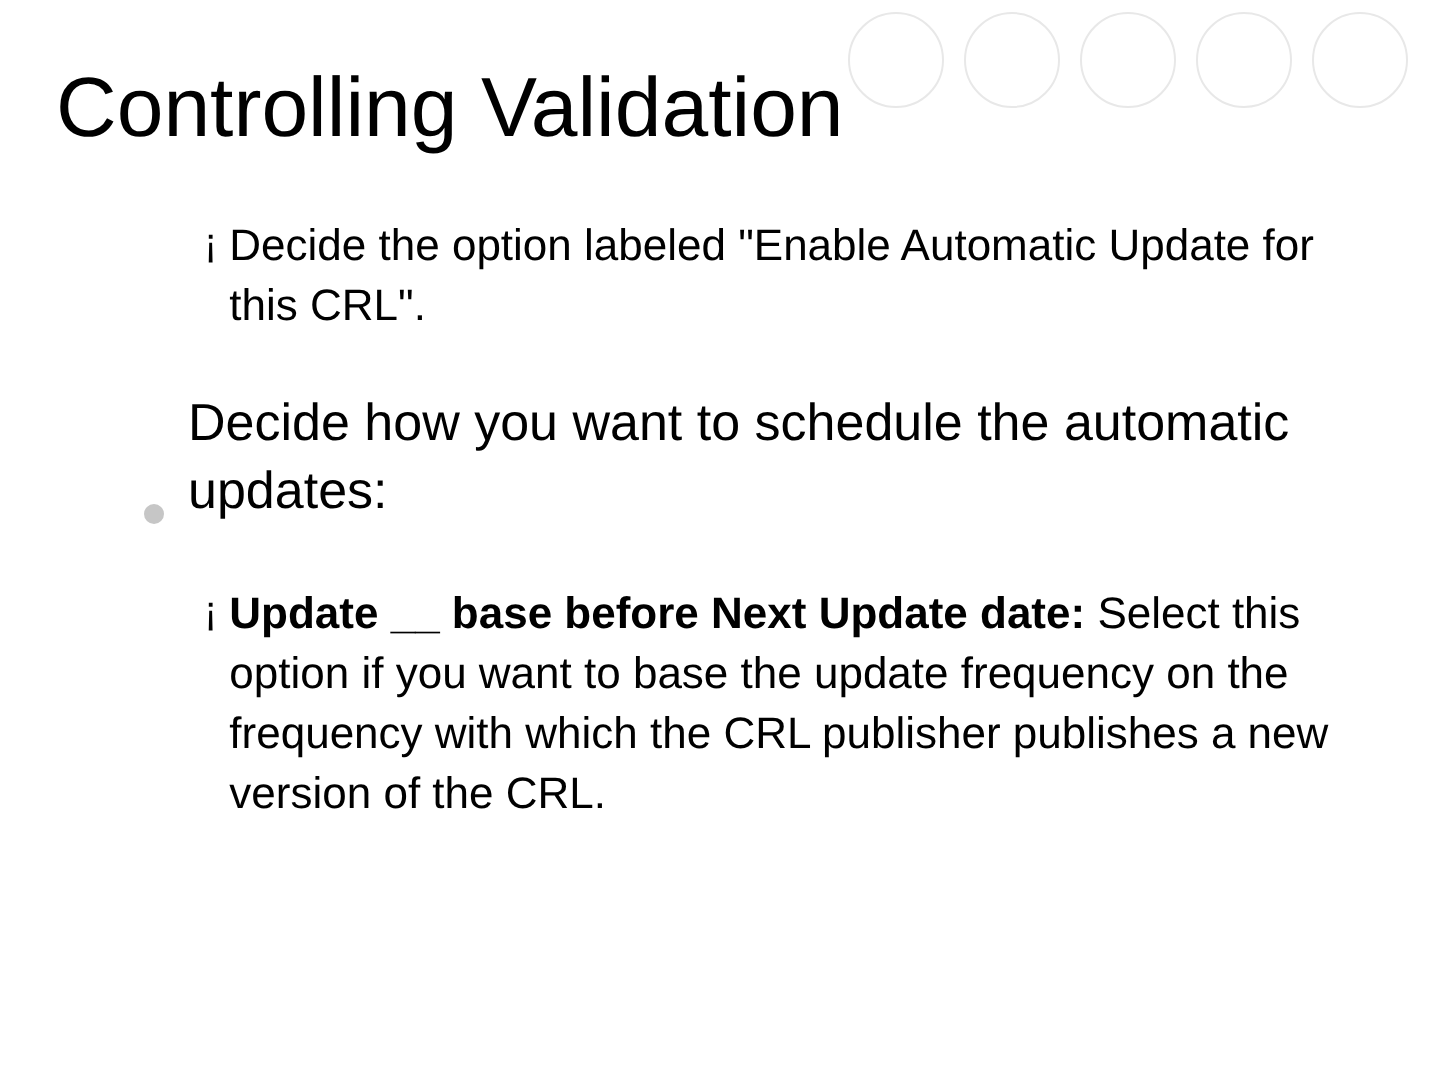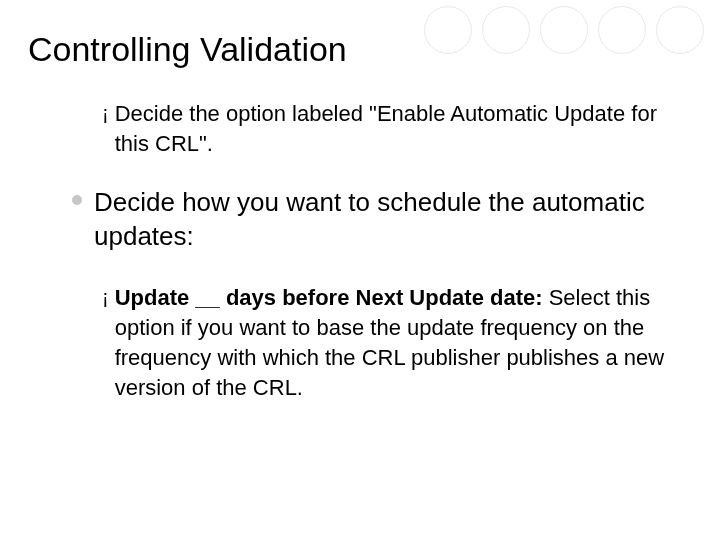--- a/index.html
+++ b/index.html
@@ -25,36 +25,36 @@
     height: 48px;
     border: 1px solid #e8e8e8;
     border-radius: 50%;
     box-sizing: border-box;
   }
   .slide {
     padding: 30px 28px 0 28px;
     box-sizing: border-box;
   }
   .title {
-    font-size: 34px;
+    font-size: 42px;
     font-weight: 400;
     margin: 0 0 30px 0;
     letter-spacing: 0px;
   }
   .level1 {
     margin-left: 44px;
     margin-bottom: 30px;
   }
   .level2 {
     margin-left: 74px;
     margin-bottom: 26px;
   }
   .bullet-row {
     display: flex;
-    align-items: flex-start;
+    align-items: flex-end;
   }
   .sub-row {
     display: flex;
     align-items: flex-start;
   }
   .bullet-dot {
     width: 10px;
     height: 10px;
     border-radius: 50%;
     background: #c6c6c6;
@@ -111,18 +111,18 @@
       <div class="lvl1-text">
         <span>Decide</span><span> how you want to schedule the automatic updates:</span>
       </div>
     </div>
   </div>
 
   <div class="level2">
     <div class="sub-row">
       <span class="sub-mark">¡</span>
       <div class="lvl2-text">
-        <span class="bold">Update __ days before Next Update date:</span><span> Select this option if you want to base the update frequency on the frequency with which the CRL publisher publishes a new version of the CRL.</span>
+        <span class="bold">Update __ base before Next Update date:</span><span> Select this option if you want to base the update frequency on the frequency with which the CRL publisher publishes a new version of the CRL.</span>
       </div>
     </div>
   </div>
 
 </div>
 
 </body></html>

